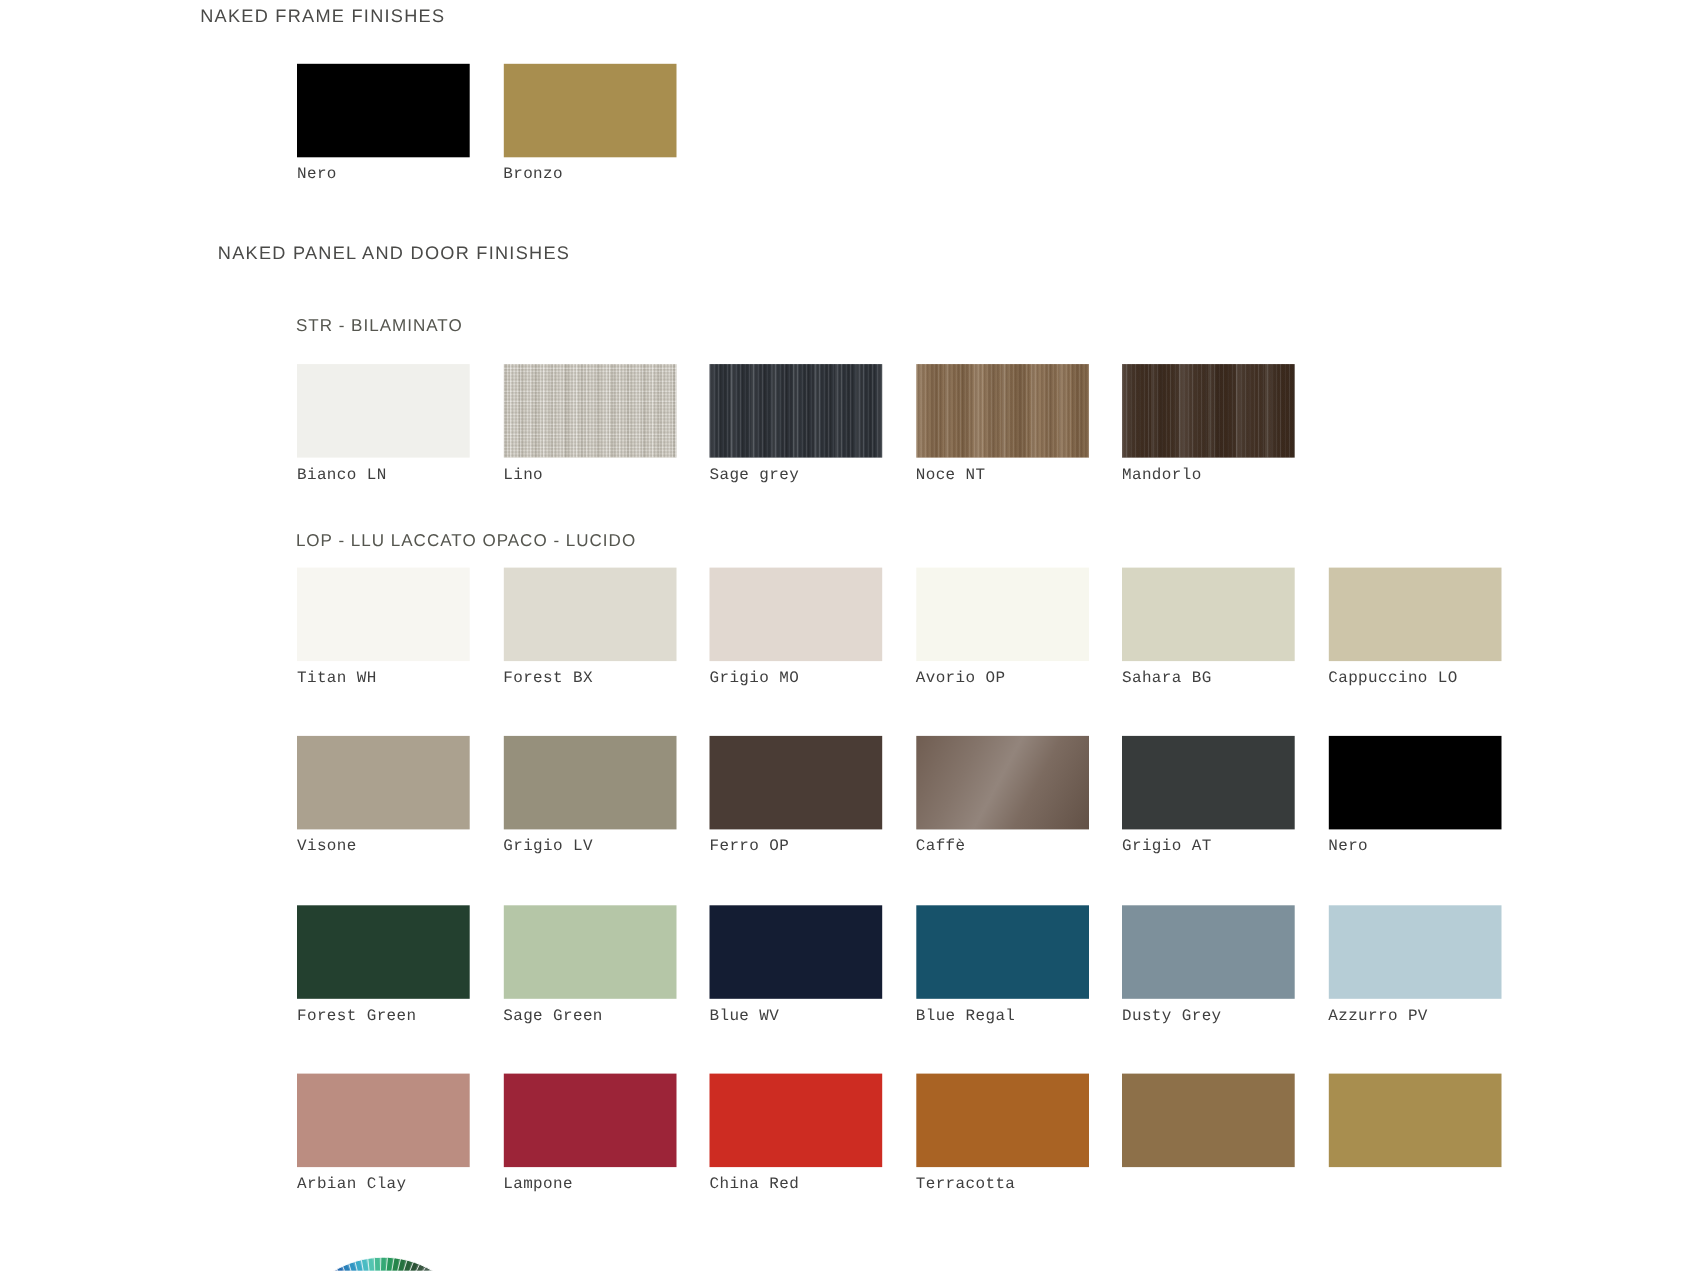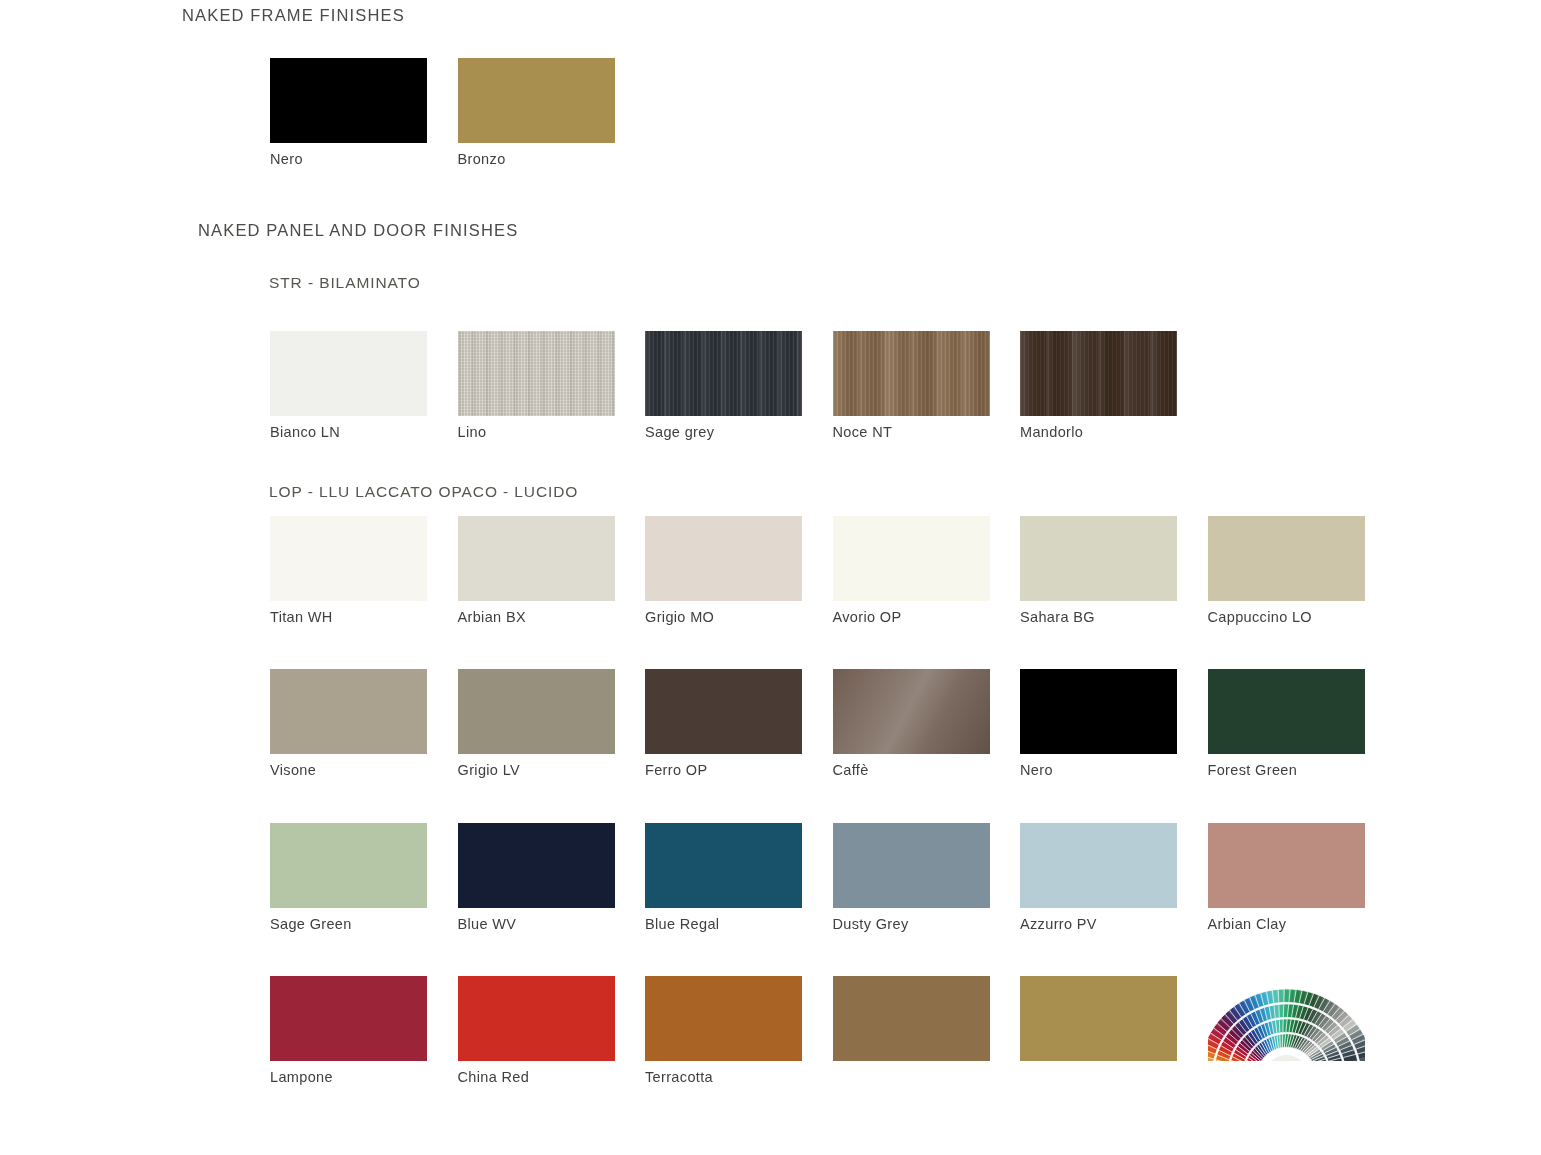--- a/index.html
+++ b/index.html
@@ -53,20 +53,21 @@
     grid-template-columns: repeat(6, 187.5px);
     justify-content: start;
     row-gap: 43px;
   }
   .swatch-grid.frame-grid {
     grid-template-columns: repeat(6, 187.5px);
   }
 
   .swatch-cell {
     width: 152px;
+    font-family: Liberation Mono, monospace;
   }
 
   .swatch-chip {
     width: 157px;
     height: 85px;
     display: block;
     position: relative;
     overflow: hidden;
   }
 
@@ -189,21 +190,21 @@
           <div class="swatch-chip" style="background: rgb(168, 142, 79);"></div>
           <span class="swatch-label">Bronzo</span>
         </div>
       </div>
   </div>
 
   <div class="block" style="left:198px; top:221px;">
     <h2 class="section-title">NAKED PANEL AND DOOR FINISHES</h2>
   </div>
 
-  <div class="block" style="left:269px; top:274px;text-align:center;">
+  <div class="block" style="left:269px; top:288px;text-align:center;">
     <h3 class="sub-title">STR - BILAMINATO</h3>
   </div>
 
   <div class="block" style="left:270px; top:331px;">
     <div class="swatch-grid" id="grid-str">
         <div class="swatch-cell">
           <div class="swatch-chip" style="background: rgb(240, 240, 236);"></div>
           <span class="swatch-label">Bianco LN</span>
         </div>
         <div class="swatch-cell">
@@ -230,21 +231,21 @@
   </div>
 
   <div class="block" style="left:270px; top:516px;">
     <div class="swatch-grid" id="grid-lop">
         <div class="swatch-cell">
           <div class="swatch-chip" style="background: rgb(247, 246, 241);"></div>
           <span class="swatch-label">Titan WH</span>
         </div>
         <div class="swatch-cell">
           <div class="swatch-chip" style="background: rgb(222, 219, 208);"></div>
-          <span class="swatch-label">Arbian BX</span>
+          <span class="swatch-label">Forest BX</span>
         </div>
         <div class="swatch-cell">
           <div class="swatch-chip" style="background: rgb(225, 216, 208);"></div>
           <span class="swatch-label">Grigio MO</span>
         </div>
         <div class="swatch-cell">
           <div class="swatch-chip" style="background: rgb(247, 247, 238);"></div>
           <span class="swatch-label">Avorio OP</span>
         </div>
         <div class="swatch-cell">
@@ -263,20 +264,24 @@
           <div class="swatch-chip" style="background: rgb(150, 144, 124);"></div>
           <span class="swatch-label">Grigio LV</span>
         </div>
         <div class="swatch-cell">
           <div class="swatch-chip" style="background: rgb(74, 60, 53);"></div>
           <span class="swatch-label">Ferro OP</span>
         </div>
         <div class="swatch-cell">
           <div class="swatch-chip tex-gloss" style="background: rgb(109, 90, 78);"></div>
           <span class="swatch-label">Caffè</span>
+        </div>
+        <div class="swatch-cell">
+          <div class="swatch-chip" style="background: rgb(55, 59, 59);"></div>
+          <span class="swatch-label">Grigio AT</span>
         </div>
         <div class="swatch-cell">
           <div class="swatch-chip" style="background: rgb(0, 0, 0);"></div>
           <span class="swatch-label">Nero</span>
         </div>
         <div class="swatch-cell">
           <div class="swatch-chip" style="background: rgb(35, 64, 47);"></div>
           <span class="swatch-label">Forest Green</span>
         </div>
         <div class="swatch-cell">

